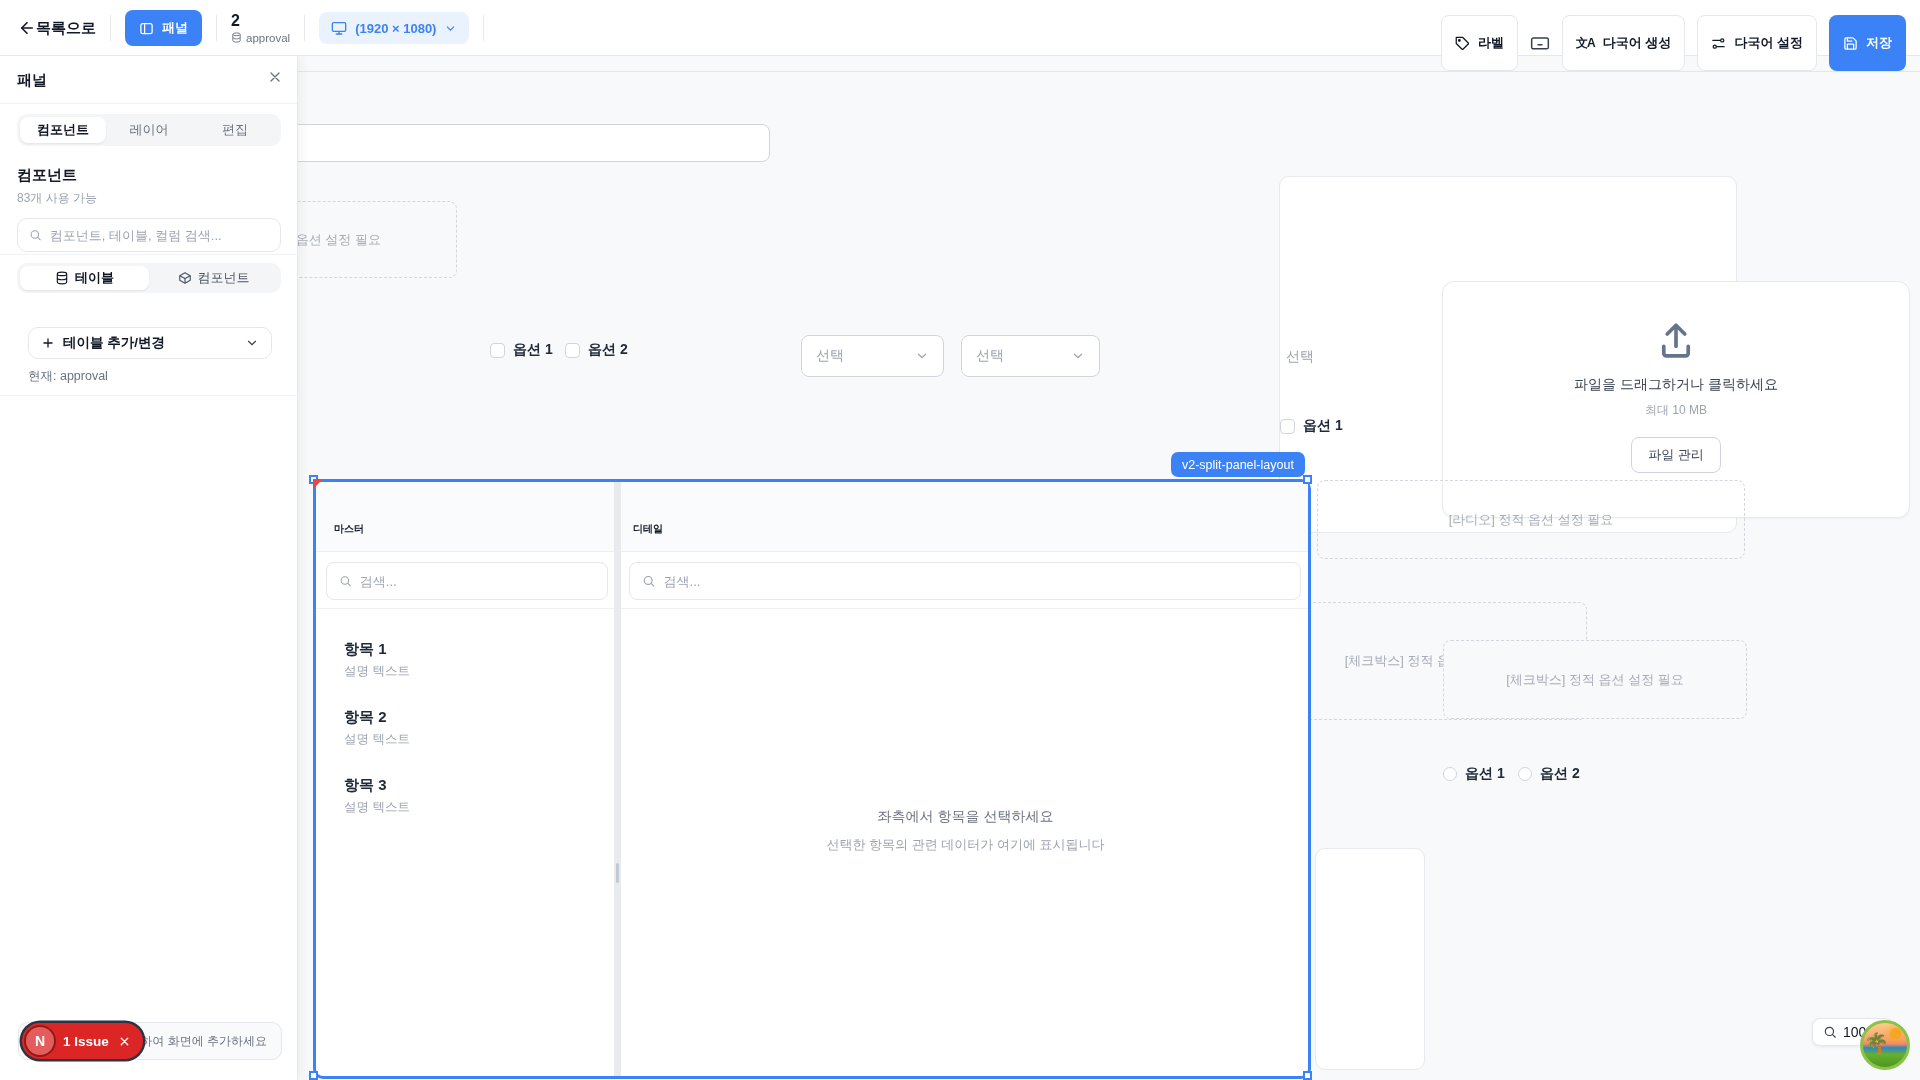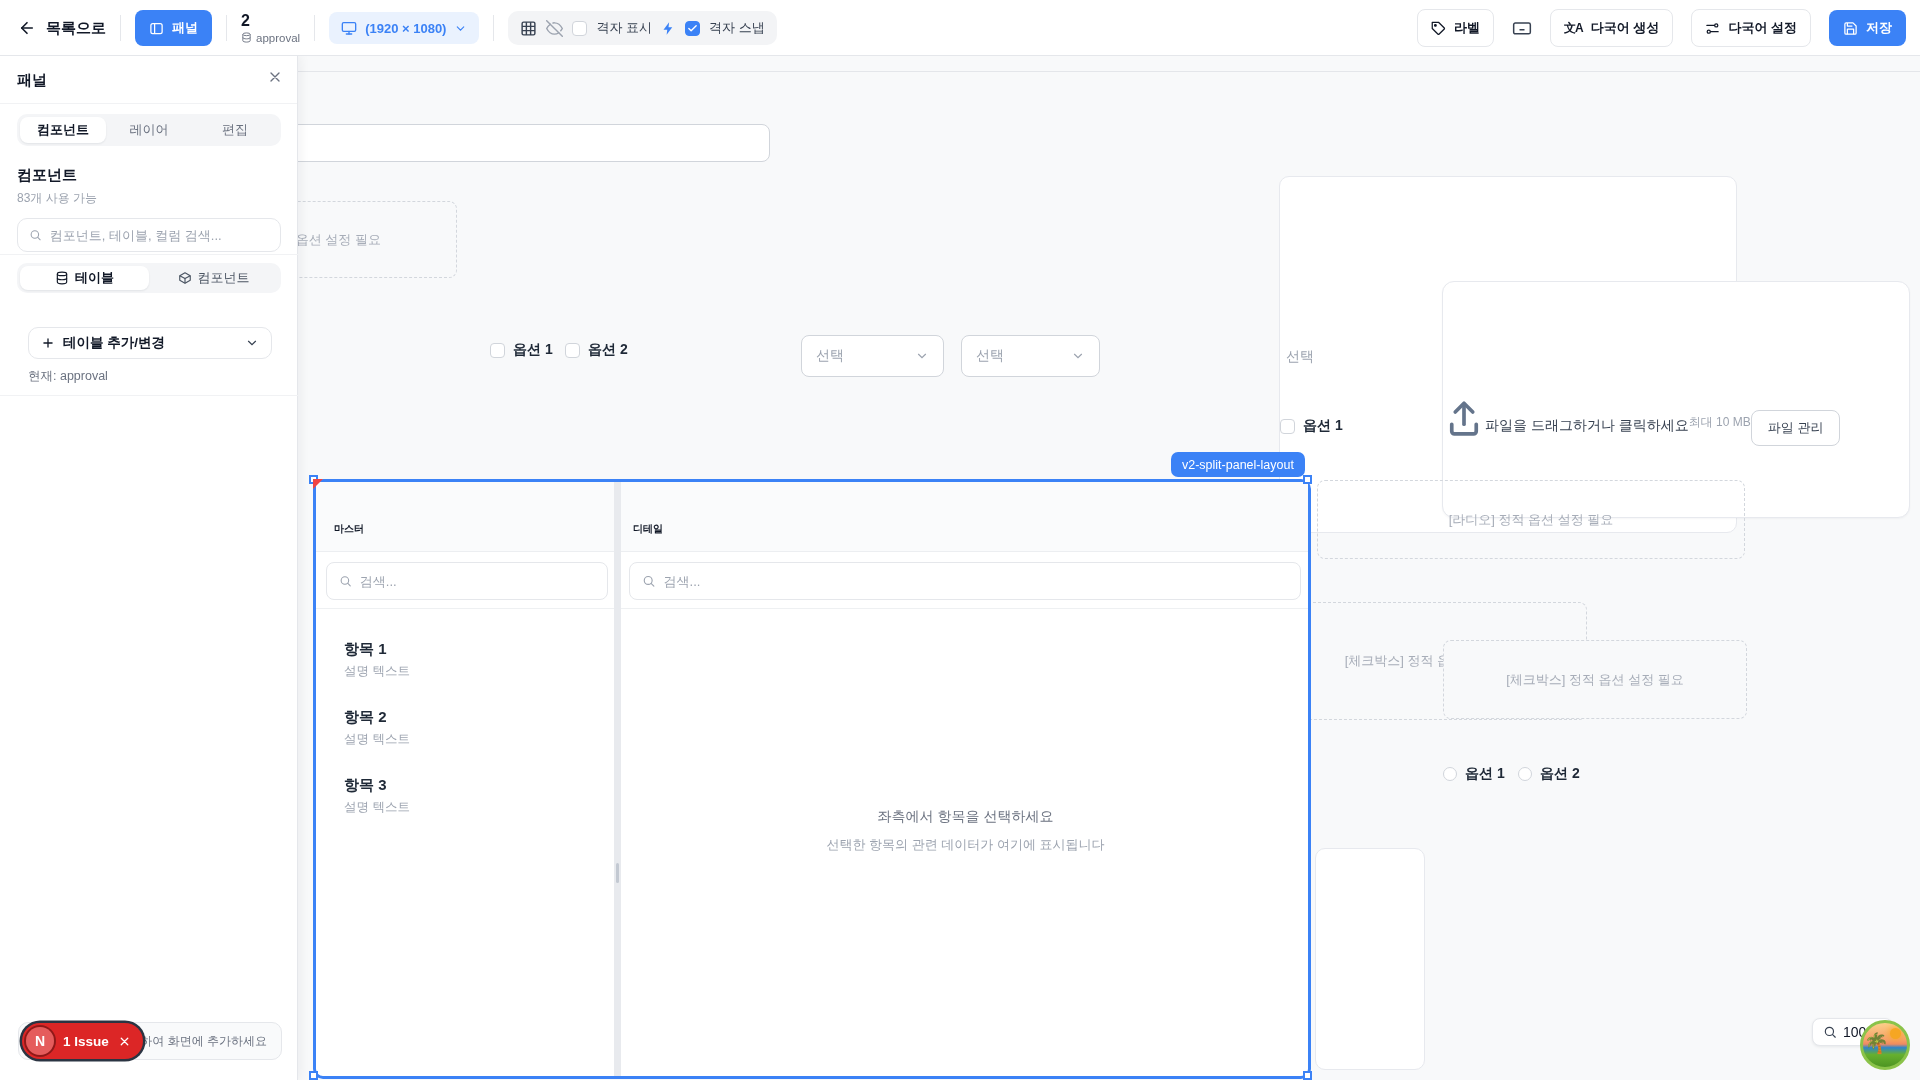--- a/index.html
+++ b/index.html
@@ -5,23 +5,23 @@
   * { margin:0; padding:0; box-sizing:border-box; }
   html,body { width:1920px; height:1080px; overflow:hidden; background:#f8f9fa;
     font-family:"Liberation Sans","DejaVu Sans",sans-serif; }
   .screen { position:relative; width:1920px; height:1080px; overflow:hidden; background:#f8f9fa; }
   .abs { position:absolute; }
 
   
   .topbar { position:absolute; left:0; top:0; width:1920px; height:56px; background:#fff;
     border-bottom:1px solid #e5e7eb; z-index:60; }
   .tb-left { position:absolute; left:18px; top:0; height:56px; display:flex; align-items:center; gap:14px; }
-  .tb-right { position:absolute; right:14px; top:0; height:56px; display:flex; align-items:center; gap:18px; }
+  .tb-right { position:absolute; right:14px; top:15px; height:56px; display:flex; gap:12px; }
   .tb-sep { width:1px; height:26px; background:#e5e7eb; }
-  .tb-back { display:flex; align-items:center; gap:10px; cursor:pointer; color:#111827; }
+  .tb-back { display:flex; align-items:center; cursor:pointer; color:#111827; }
   .tb-back span { font-size:15px; font-weight:700; }
   .btn-blue { display:flex; align-items:center; gap:8px; background:#3b82f6; color:#fff;
     border:none; border-radius:8px; padding:9px 14px; font-size:13px; font-weight:600; cursor:pointer; }
   .pageinfo { display:flex; flex-direction:column; justify-content:center; gap:3px; }
   .pageinfo .num { font-size:16px; font-weight:700; color:#111827; line-height:16px; }
   .pageinfo .tbl { display:flex; align-items:center; gap:4px; font-size:11.5px; color:#6b7280; }
   .pill-blue { display:flex; align-items:center; gap:8px; background:#eaf2fe; color:#3b82f6;
     border:none; border-radius:8px; padding:8px 12px; font-size:13px; font-weight:600; cursor:pointer; }
   .grid-group { display:flex; align-items:center; gap:9px; background:#f3f4f6; border-radius:10px; padding:8px 12px; }
   .grid-group .lbl { font-size:13px; color:#374151; }
@@ -42,21 +42,21 @@
   .c-check .box { width:15px; height:15px; border:1.5px solid #d1d5db; border-radius:4px; background:#fff; }
   .c-check .lab { font-size:14px; font-weight:600; color:#1f2937; }
   .c-select { background:#fff; border:1px solid #d1d5db; border-radius:8px; display:flex;
     align-items:center; justify-content:space-between; padding:0 14px; color:#9ca3af; font-size:14px; }
   .c-radio { display:flex; align-items:center; gap:8px; }
   .c-radio .dot { width:14px; height:14px; border:1.5px solid #d1d5db; border-radius:50%; background:#fff; }
   .c-radio .lab { font-size:14px; font-weight:600; color:#1f2937; }
   .white-card { background:#fff; border:1px solid #e7e9ee; border-radius:10px; }
 
   .upload-card { background:#fff; border:1px solid #e7e9ee; border-radius:12px;
-    box-shadow:0 1px 2px rgba(16,24,40,.04); display:flex; align-items:center; }
+    box-shadow:0 1px 2px rgba(16,24,40,.04); display:flex; flex-direction:column; align-items:center; }
   .upload-title { font-size:14px; color:#374151; margin-top:14px; }
   .upload-sub { font-size:12px; color:#9ca3af; margin-top:8px; }
   .upload-btn { margin-top:18px; background:#fff; border:1px solid #d1d5db; border-radius:8px;
     padding:8px 16px; font-size:13px; color:#374151; cursor:pointer; }
 
   
   .split { position:absolute; left:313px; top:479px; width:998px; height:600px; background:#fff;
     border:3px solid #3b82f6; border-radius:10px; z-index:20; }
   .split-tag { position:absolute; left:1171px; top:452px; height:25px; background:#3b82f6; color:#fff;
     font-size:12.5px; display:flex; align-items:center; padding:0 11px; border-radius:7px; z-index:21; }
@@ -385,42 +385,20 @@
             <rect x="2" y="4" width="20" height="13" rx="2"></rect>
             <path d="M8 21h8"></path>
             <path d="M12 17v4"></path>
           </svg>
         <span>(1920 × 1080)</span>
         <svg width="13" height="13" viewBox="0 0 24 24" fill="none" stroke="#3b82f6" stroke-width="2" stroke-linecap="round">
             <path d="M6 9l6 6 6-6"></path>
           </svg>
       </button>
       <div class="tb-sep"></div>
-      <div class="grid-group">
-        <svg width="17" height="17" viewBox="0 0 24 24" fill="none" stroke="#374151" stroke-width="2">
-            <rect x="3" y="3" width="18" height="18" rx="2"></rect>
-            <path d="M3 9h18M3 15h18M9 3v18M15 3v18"></path>
-          </svg>
-        <svg width="17" height="17" viewBox="0 0 24 24" fill="none" stroke="#9ca3af" stroke-width="2" stroke-linecap="round">
-            <path d="M17.94 17.94A10.07 10.07 0 0 1 12 20c-7 0-11-8-11-8a18.45 18.45 0 0 1 5.06-5.94"></path>
-            <path d="M9.9 4.24A9.12 9.12 0 0 1 12 4c7 0 11 8 11 8a18.5 18.5 0 0 1-2.16 3.19"></path>
-            <path d="M1 1l22 22"></path>
-          </svg>
-        <div class="cbx"></div>
-        <span class="lbl">격자 표시</span>
-        <svg width="15" height="15" viewBox="0 0 24 24" fill="#3b82f6">
-            <path d="M13 2L4 14h6l-1 8 9-12h-6l1-8z"></path>
-          </svg>
-        <div class="cbx on">
-          <svg width="11" height="11" viewBox="0 0 24 24" fill="none" stroke="#fff" stroke-width="3" stroke-linecap="round" stroke-linejoin="round">
-              <path d="M20 6L9 17l-5-5"></path>
-            </svg>
-        </div>
-        <span class="lbl">격자 스냅</span>
-      </div>
     </div>
 
     <div class="tb-right">
       <button class="btn-outline">
         <svg width="15" height="15" viewBox="0 0 24 24" fill="none" stroke="#111827" stroke-width="2" stroke-linejoin="round">
             <path d="M12 2H2v10l9.29 9.29a1 1 0 0 0 1.42 0l8.58-8.58a1 1 0 0 0 0-1.42L12 2z"></path>
             <circle cx="7" cy="7" r="1.3" fill="#111827"></circle>
           </svg>
         <span>라벨</span>
       </button>

